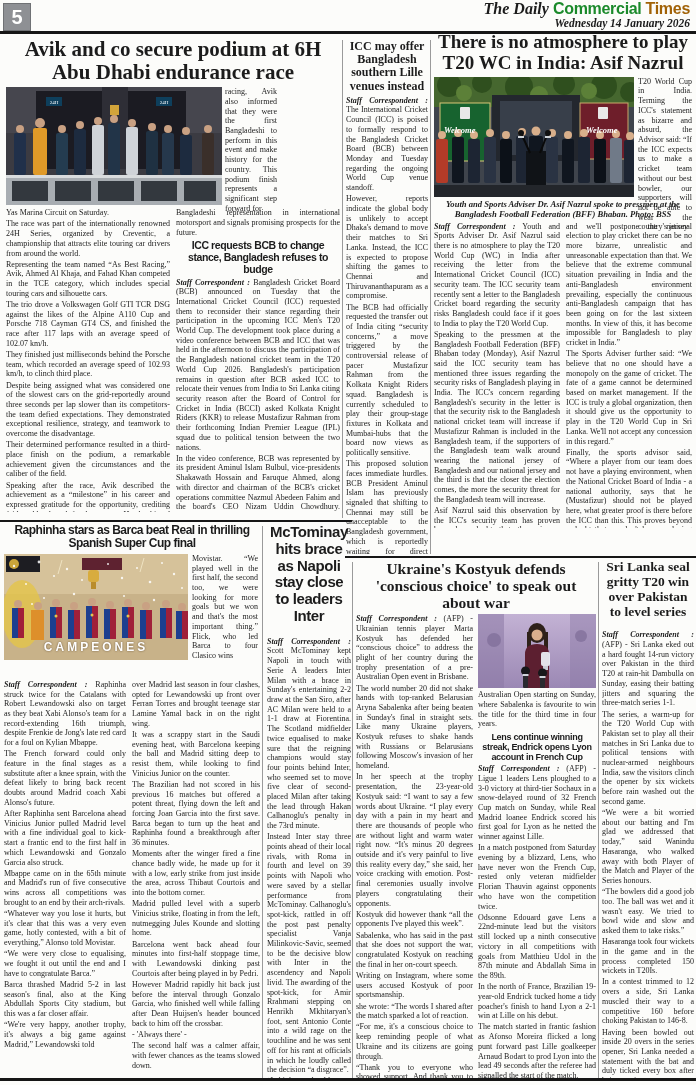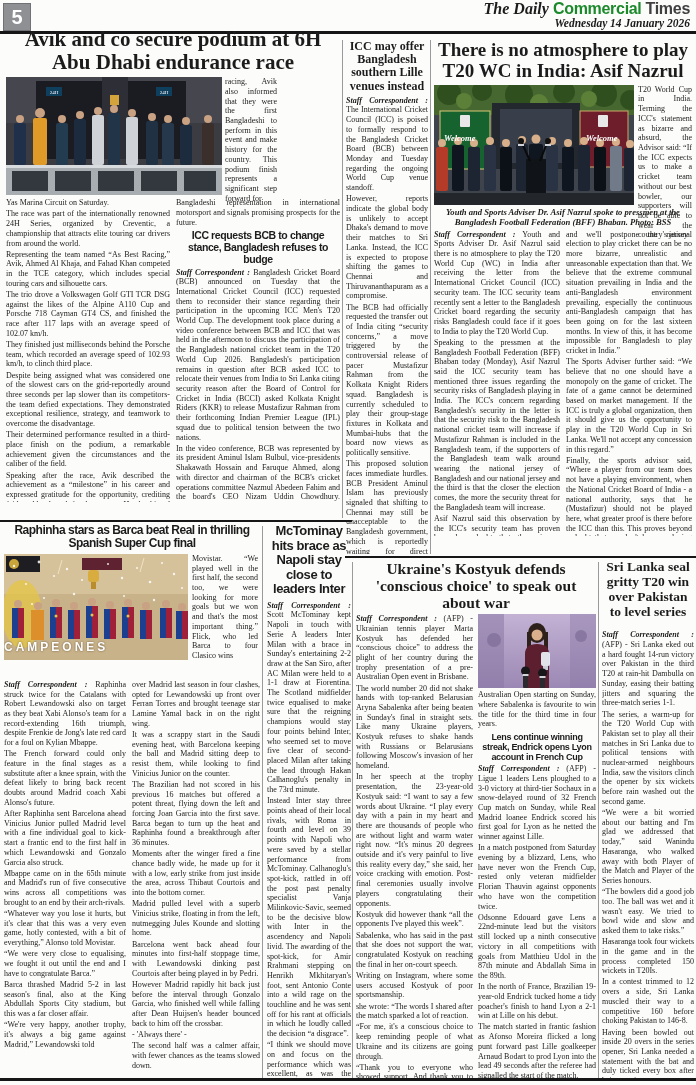--- a/index.html
+++ b/index.html
@@ -5,33 +5,33 @@
   html,body{margin:0;padding:0;background:#e8e8e8;}
   .page{position:relative;width:696px;height:1085px;background:#fcfcfa;margin:0 auto;
         font-family:"Liberation Serif",serif;color:#1c1c1c;overflow:hidden;}
   
   .hdr{position:absolute;left:0;top:0;width:696px;height:34px;border-bottom:3px solid #161616;box-sizing:border-box;}
   .pagenum{position:absolute;left:3px;top:3px;width:26px;height:26px;background:#8e9094;border:1px solid #6f7174;
            color:#fff;font-family:"Liberation Sans",sans-serif;font-weight:bold;font-size:20px;line-height:26px;text-align:center;}
   .masthead{position:absolute;right:6px;top:1px;text-align:right;white-space:nowrap;line-height:15px;}
   .mh-pre{font-style:italic;font-weight:bold;font-size:16px;font-family:"Liberation Serif",serif;}
   .mh-main{font-family:"Liberation Sans",sans-serif;font-weight:bold;font-size:16px;color:#1b8a2b;letter-spacing:-0.3px;}
-  .mh-suf{font-family:"Liberation Sans",sans-serif;font-weight:bold;font-size:16px;color:#404040;letter-spacing:-0.3px;}
+  .mh-suf{font-family:"Liberation Sans",sans-serif;font-weight:bold;font-size:16px;color:#a16207;letter-spacing:-0.3px;}
   .hdate{position:absolute;right:6px;top:17px;font-weight:bold;font-style:italic;font-size:11.5px;}
   
   .t8{font-size:8px;line-height:9.7px;}
   .jp{margin:0 0 1.5px 0;text-align:justify;}
   .byl{font-weight:bold;font-style:italic;}
   .serifh{font-weight:bold;line-height:1.1;text-align:center;margin:0;}
   .sansh{font-family:"Liberation Sans",sans-serif;font-weight:bold;text-align:center;margin:0;letter-spacing:-0.4px;line-height:1.12;}
   
   .abs{position:absolute;box-sizing:border-box;overflow:hidden;}
-  .avik{left:6px;top:28px;width:334px;height:482px;}
+  .avik{left:6px;top:38px;width:334px;height:482px;}
   .iccoffer{left:346px;top:40px;width:82px;height:514px;}
-  .asif{left:434px;top:40px;width:258px;height:514px;}
+  .asif{left:434px;top:32px;width:258px;height:514px;}
   .raph{left:4px;top:524px;width:256px;height:554px;}
   .mcto{left:267px;top:524px;width:84px;height:554px;}
   .kost{left:356px;top:560px;width:240px;height:518px;}
   .slanka{left:602px;top:560px;width:92px;height:518px;}
   .vline{position:absolute;width:1px;background:#9a9a9a;}
   .hline{position:absolute;background:#161616;}
   .avik-h{font-size:21px;}
   .avik-row1{display:flex;gap:3px;margin-top:3px;height:118px;}
   .avik-l{width:60px;} .avik-r{width:52px;}
   .avik-bottom{display:flex;gap:6px;margin-top:3px;height:304px;overflow:hidden;}
@@ -42,31 +42,31 @@
   .asif-row{display:flex;gap:4px;margin-top:3px;height:120px;}
   .asif-side{width:54px;}
   .caption{font-size:8.6px;line-height:10.4px;font-weight:bold;font-style:italic;text-align:center;margin:2px 6px 2px 6px;}
   .asif-cols{display:flex;gap:6px;height:306px;overflow:hidden;}
   .asif-c{width:126px;}
   .raph-h{font-size:12px;letter-spacing:-0.5px;}
   .raph-row{display:flex;gap:4px;margin-top:3px;height:124px;}
   .raph-mini{width:66px;}
   .raph-cols{display:flex;gap:6px;margin-top:2px;height:390px;overflow:hidden;}
   .raph-c1{width:122px;} .raph-c2{width:128px;}
-  .mcto-h{font-size:13px;letter-spacing:-0.4px;margin-bottom:4px;}
+  .mcto-h{font-size:15px;letter-spacing:-0.4px;margin-bottom:12px;}
   .kost-h{font-size:15.5px;margin-bottom:3px;}
   .kost-cols{display:flex;gap:5px;height:474px;overflow:hidden;}
   .kost-c1{width:117px;} .kost-c2{width:118px;}
   .lens-h{font-size:9px;letter-spacing:-0.3px;margin:3px 0 2px 0;}
   .slanka-h{font-size:13.5px;margin-bottom:11px;}
   
   .photo{position:relative;overflow:hidden;flex:none;}
   .photo svg{display:block;}
   .ovl{position:absolute;color:#fff;font-family:"Liberation Sans",sans-serif;}
-  .campeones{left:0;right:0;bottom:6px;font-weight:bold;font-size:12px;letter-spacing:3px;
+  .campeones{left:0;right:0;bottom:6px;text-align:center;font-weight:bold;font-size:12px;letter-spacing:3px;
              text-shadow:0 0 2px rgba(60,40,20,.7);}
   .welcome{font-style:italic;font-weight:bold;font-size:8.5px;font-family:"Liberation Serif",serif;}
 </style>
 </head>
 <body>
 
 <div class="page">
 
   <div class="hdr">
     <div class="pagenum">5</div>

